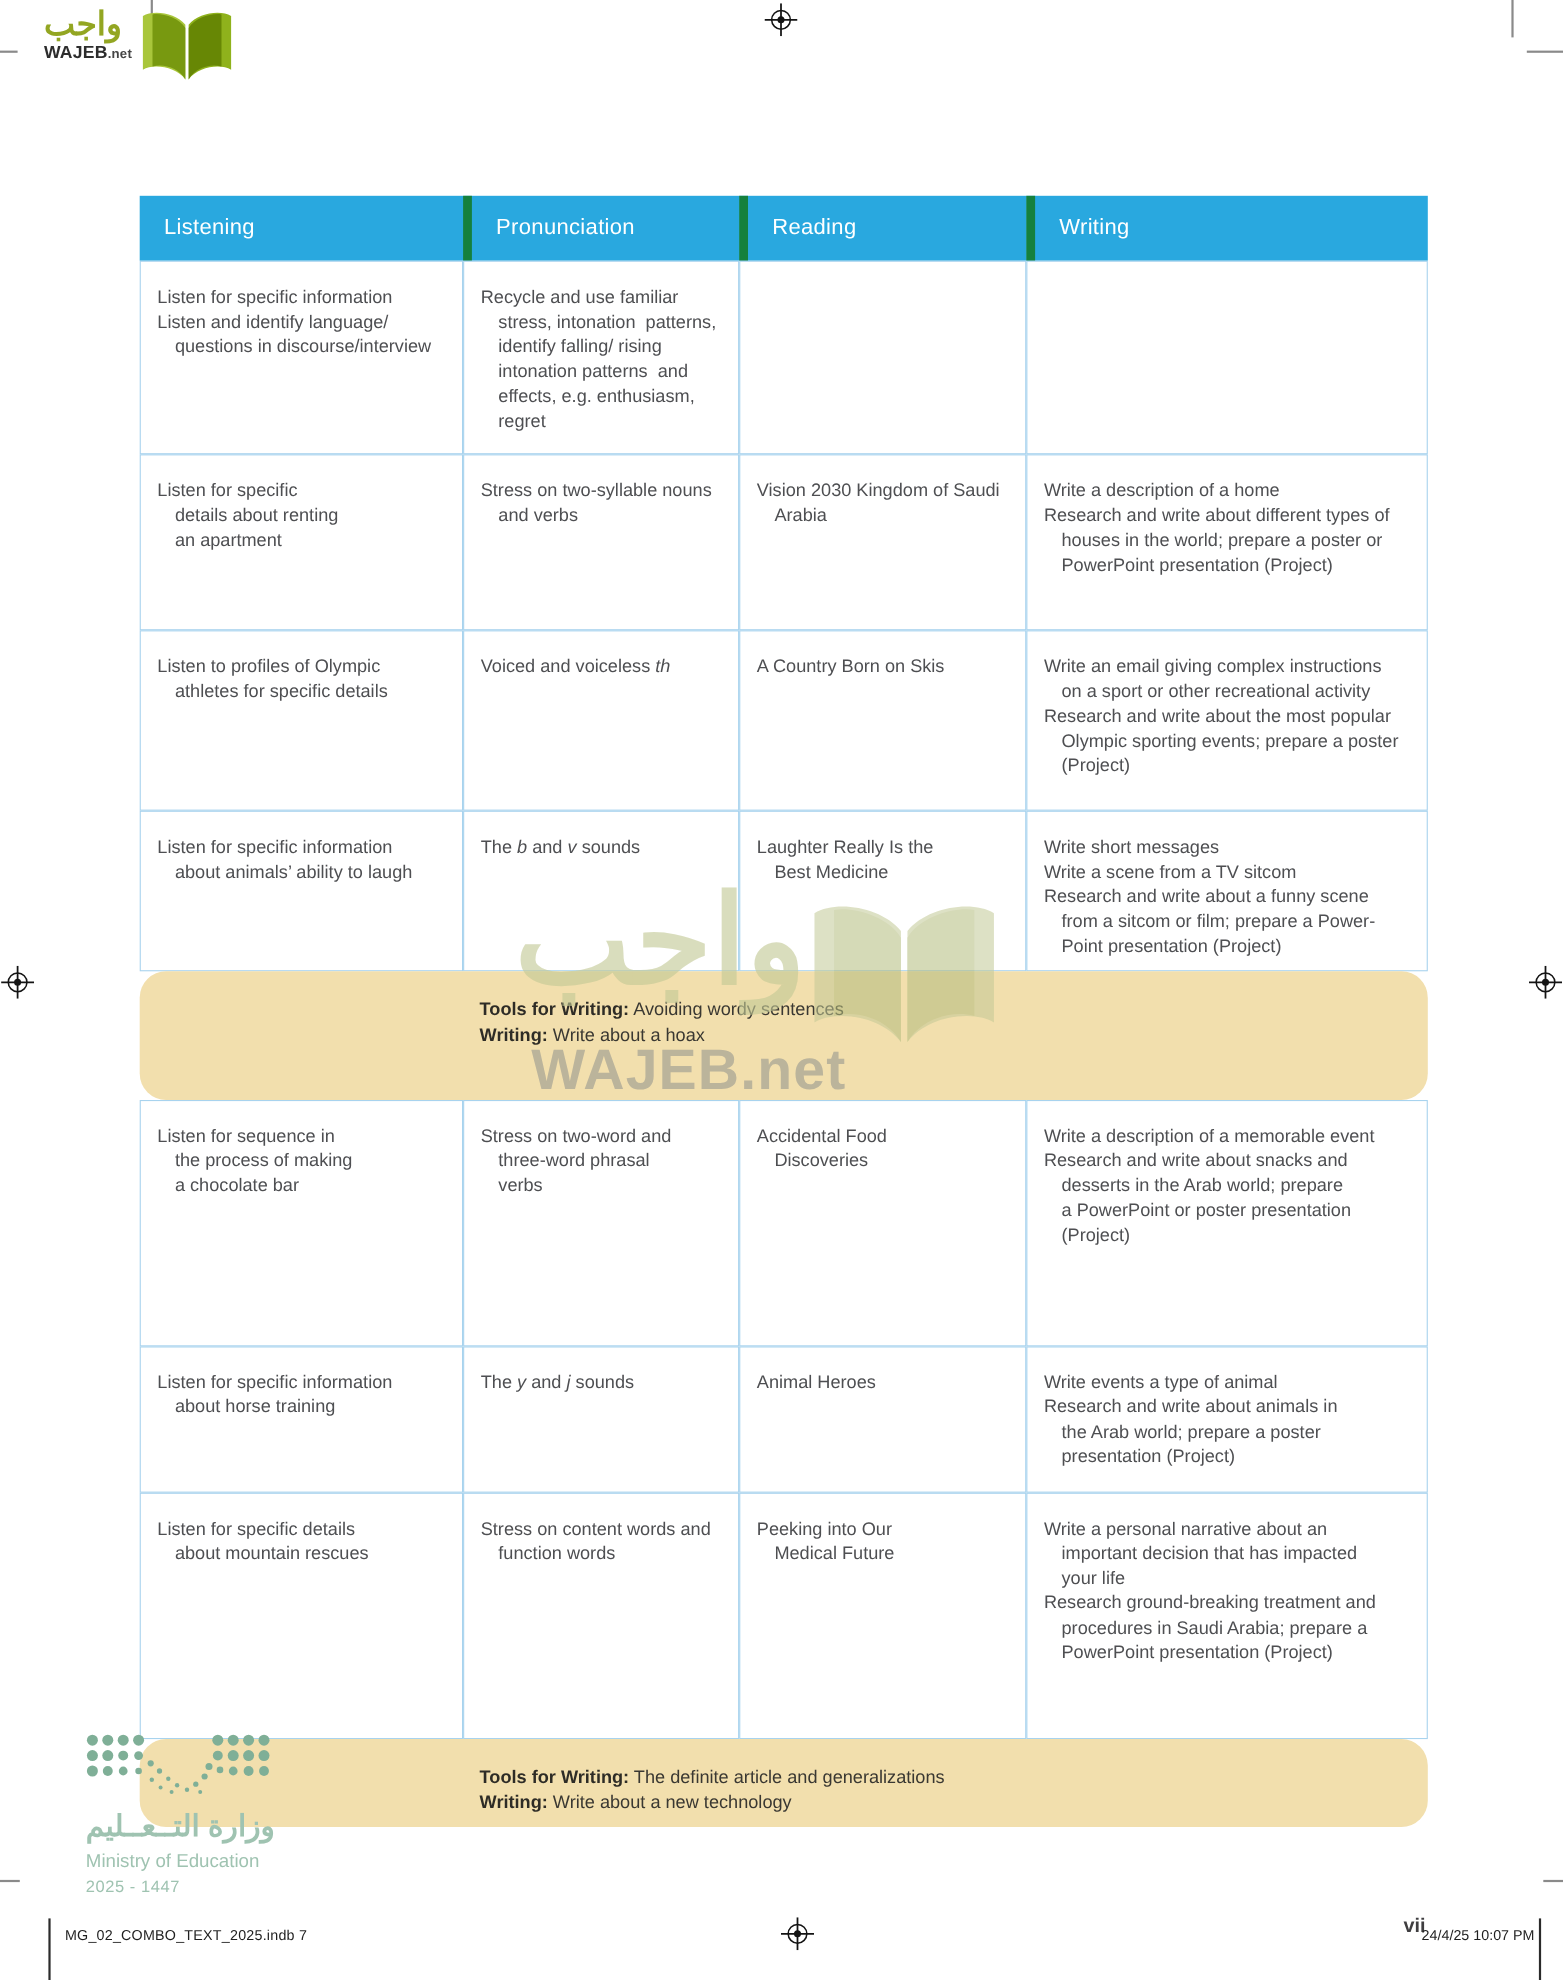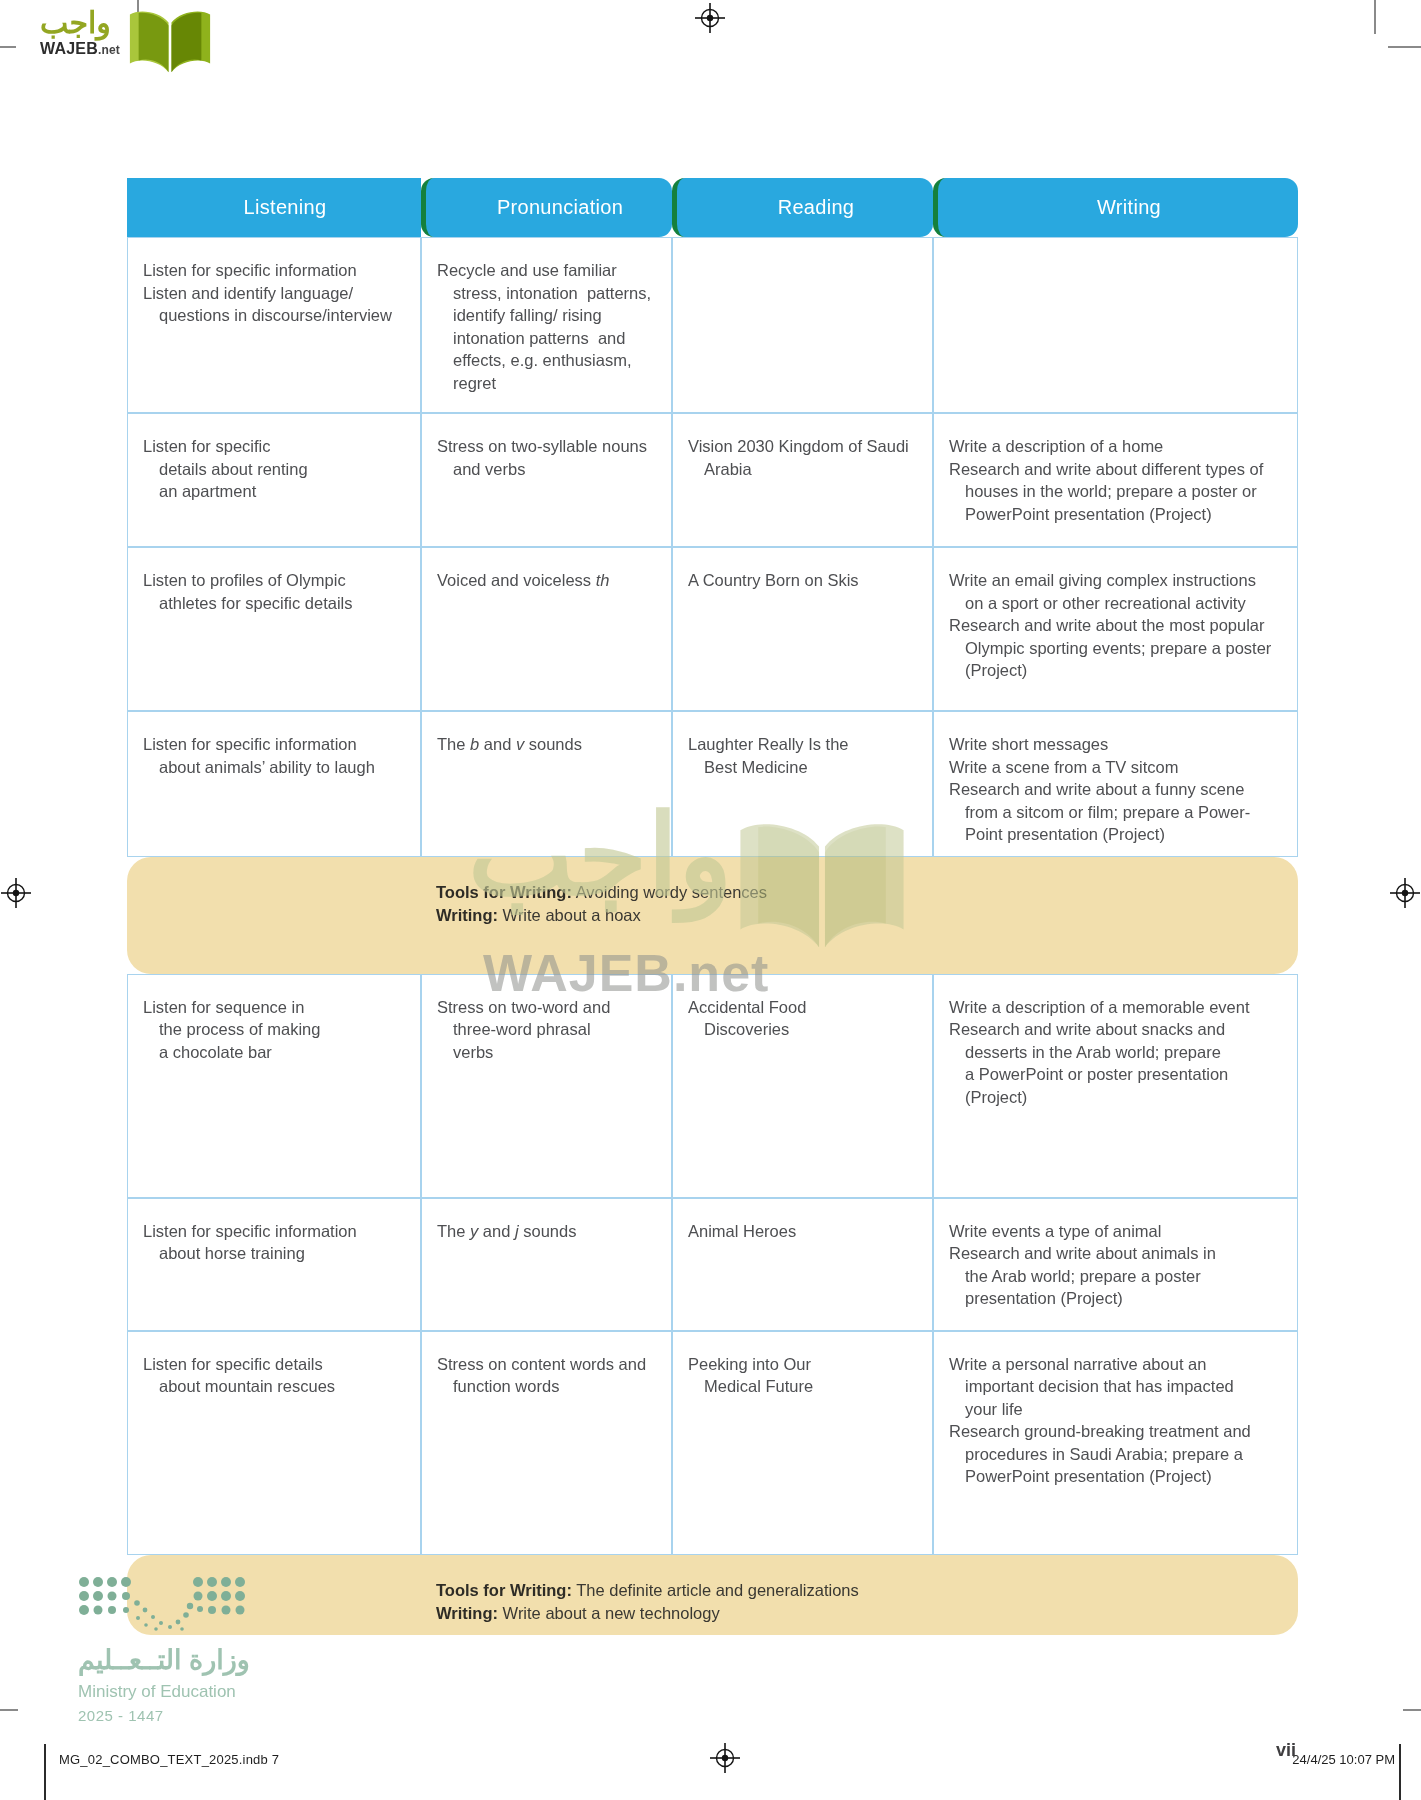--- a/index.html
+++ b/index.html
@@ -20,23 +20,23 @@
   .wajeb-net .tld{font-size:12px;color:#444;}
   .wajeb svg{margin-left:6px;}
   .book-l1{fill:var(--book-green,#A9C63B);}
   .book-l2{fill:#8FB21C;}
   .book-d1{fill:var(--book-green-dark,#71930A);opacity:.88;}
   .book-d2{fill:#5E7E00;opacity:.82;}
   
   table.grid{position:absolute;left:127px;top:178px;border-collapse:separate;border-spacing:0;table-layout:fixed;width:1171px;z-index:2;}
   th.hcell{
     height:59px;background:var(--header-bg,#29A8DF);color:#fff;font-size:20px;font-weight:normal;
-    text-align:center;padding:0 0 0 22px;vertical-align:middle;letter-spacing:.3px;
+    text-align:left;padding:0 0 0 22px;vertical-align:middle;letter-spacing:.3px;
   }
-  th.hcell + th.hcell{border-left:5px solid #15803d;border-radius:13px;}
+  th.hcell + th.hcell{border-left:8px solid #15803d;}
   td.cell{
     border:1px solid var(--table-border,#A8D3EE);vertical-align:top;
     padding:21px 8px 10px 15px;font-size:16.5px;line-height:22.5px;color:var(--cell-text,#4E4F52);
   }
   .item{white-space:pre-wrap;padding-left:16px;text-indent:-16px;}
   td.band{
     background:var(--band-bg,#F2DFAD);vertical-align:top;
     padding:24px 12px 10px 309px;font-size:16.5px;line-height:23px;color:var(--band-text,#3A3832);border-radius:24px;
   }
   .band-line b{color:#2E2C26;}
@@ -137,21 +137,21 @@
             <div class="item">Recycle and use familiar
 stress, intonation  patterns,
 identify falling/ rising
 intonation patterns  and
 effects, e.g. enthusiasm,
 regret</div>
           </td>
           <td class="cell"></td>
           <td class="cell"></td>
         </tr>
-        <tr style="height: 134px;">
+        <tr style="height: 160px;">
           <td class="cell">
             <div class="item">Listen for specific
 details about renting
 an apartment</div>
           </td>
           <td class="cell">
             <div class="item">Stress on two-syllable nouns
 and verbs</div>
           </td>
           <td class="cell">

